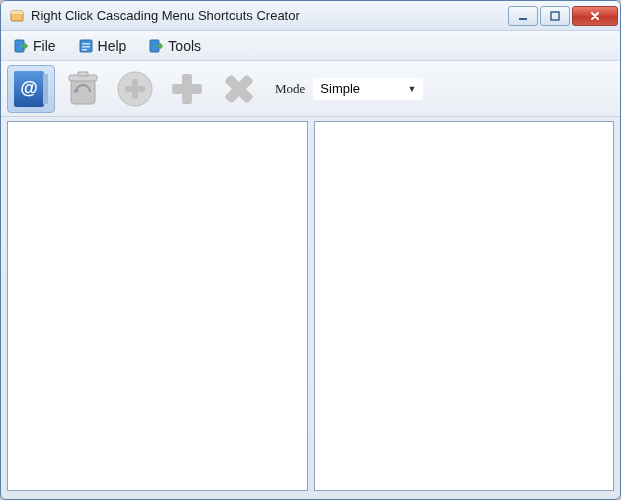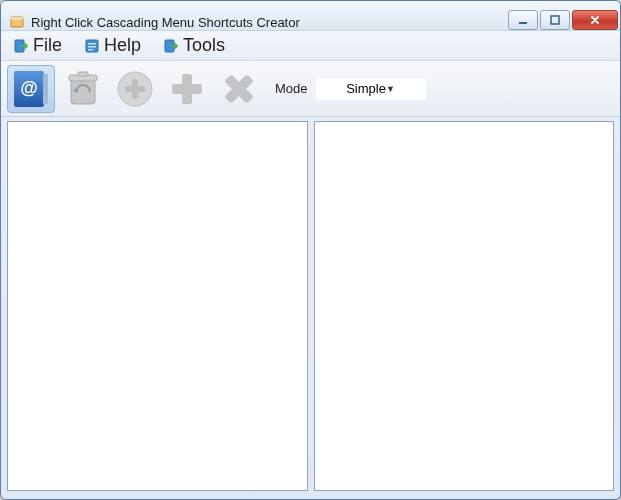--- a/index.html
+++ b/index.html
@@ -20,21 +20,21 @@
   box-shadow: 0 0 8px rgba(0,0,0,0.3);
   display: flex;
   flex-direction: column;
 }
 .titlebar {
   height: 30px;
   background: linear-gradient(#f3f7fc, #dde7f3);
   border-top-left-radius: 5px;
   border-top-right-radius: 5px;
   display: flex;
-  align-items: flex-end;
+  align-items: center;
   padding: 0 2px 0 8px;
   border-bottom: 1px solid #c7d3e3;
 }
 .titlebar .app-icon {
   width: 16px; height: 16px; margin-right: 6px;
   display: flex; align-items: center; justify-content: center;
 }
 .titlebar .title-text {
   flex: 1;
   color: #1a1a1a;
@@ -65,21 +65,21 @@
   gap: 10px;
   border-bottom: 1px solid #cfd8e4;
 }
 .menu-item {
   display: flex; align-items: center; gap: 4px;
   padding: 3px 6px;
   cursor: pointer;
   border-radius: 3px;
 }
 .menu-item .mi-icon { width: 16px; height: 16px; display:flex;align-items:center;justify-content:center;}
-.menu-item .mi-label { font-size: 18px; color: #222; }
+.menu-item .mi-label { font-size: 14px; color: #222; }
 
 .toolbar {
   height: 56px;
   background: linear-gradient(#f6f8fb,#e9eef5);
   display: flex;
   align-items: center;
   padding: 0 6px;
   gap: 4px;
   border-bottom: 1px solid #c8d2de;
 }
@@ -91,24 +91,24 @@
 }
 .tool-btn.active {
   background: linear-gradient(#d4e4f7,#b8d1ee);
   border: 1px solid #8fb3dc;
 }
 .tool-btn svg { display:block; }
 .mode-wrap {
   display: flex; align-items: center; gap: 8px;
   margin-left: 8px;
 }
-.mode-label { font-size: 13px; color: #222; }
+.mode-label { font-size: 13px; color: #222; font-family: Liberation Serif, serif; }
 .mode-select {
   width: 110px; height: 22px;
-  display: flex; align-items: center; justify-content: center;
+  display: flex; align-items: center; justify-content: space-between;
   padding: 0 6px;
   background: #fff;
   border: 1px solid #fff;
   cursor: pointer;
   font-size: 13px;
 }
 .mode-select .caret { font-size: 9px; color: #333; }
 
 .content {
   flex: 1;

